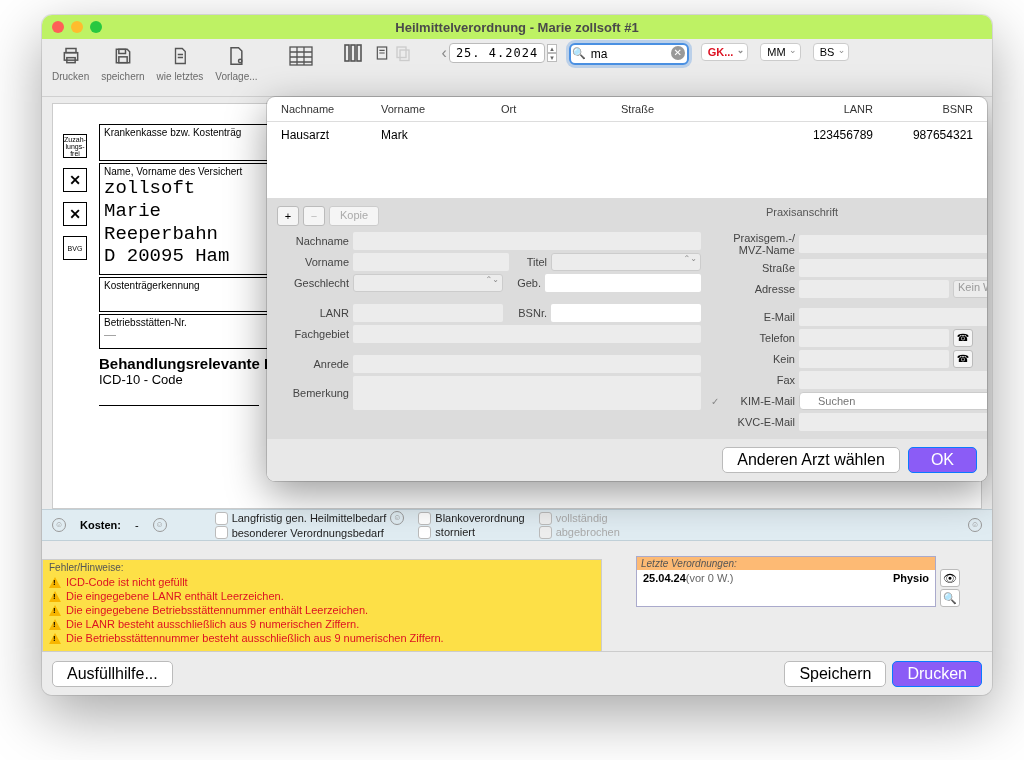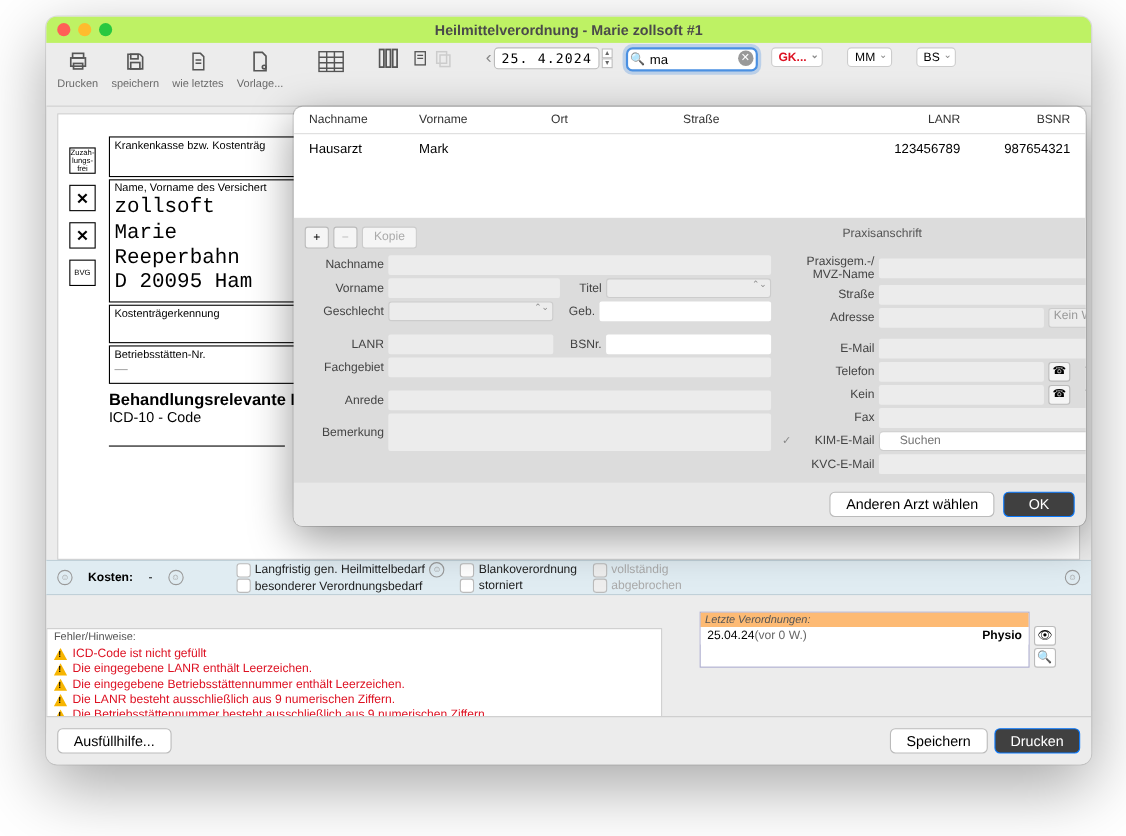--- a/index.html
+++ b/index.html
@@ -59,40 +59,40 @@
 .dd-cols { display: flex; gap: 10px; }
 .dd-left, .dd-right { flex: 1; display: flex; flex-direction: column; gap: 3px; }
 .dd-fld { display: flex; align-items: center; gap: 4px; }
 .dd-fld label { width: 72px; text-align: right; font-size: 11px; color: #444; flex-shrink: 0; }
 .dd-fld label.w2 { width: 84px; }
 .dd-inp { flex: 1; background: #ececec; border: none; height: 18px; font-size: 11px; padding: 0 4px; border-radius: 2px; }
 .dd-sel { flex: 1; background: #ececec; border: 1px solid #ccc; border-radius: 3px; height: 18px; font-size: 11px; position: relative; }
 .dd-sel::after { content: "⌃⌄"; position: absolute; right: 3px; top: 0; font-size: 8px; color: #888; line-height: 9px; }
 .dd-iconbtn { width: 20px; height: 18px; background: #f5f5f5; border: 1px solid #bbb; border-radius: 3px; font-size: 10px; text-align: center; line-height: 16px; cursor: pointer; }
 .dd-footer { display: flex; justify-content: flex-end; gap: 8px; padding: 8px 10px; background: #e8e8e8; }
-.btn { padding: 3px 14px; border-radius: 5px; font-size: 13px; border: 1px solid #bbb; background: #fff; cursor: pointer; }
-.btn.primary { background: #404040; color: #fff; border-color: #0a7aff; font-weight: 500; }
+.btn { padding: 3px 14px; border-radius: 5px; font-size: 16px; border: 1px solid #bbb; background: #fff; cursor: pointer; }
+.btn.primary { background: #8b5cf6; color: #fff; border-color: #0a7aff; font-weight: 500; }
 
 .lowbar { position: absolute; left: 0; right: 0; bottom: 154px; height: 32px; background: #e0ecf2; border-top: 1px solid #c0d0d8; border-bottom: 1px solid #c0d0d8; display: flex; align-items: center; font-size: 11px; padding: 0 10px; gap: 14px; }
 .lowbar .cb { display: flex; align-items: center; gap: 4px; color: #222; }
 .lowbar .cb.dim { color: #aaa; }
 .cb-box { width: 13px; height: 13px; border: 1px solid #bbb; border-radius: 3px; background: #fff; }
 .cb-box.dim { background: #eee; }
 .smiley { width: 14px; height: 14px; border: 1px solid #999; border-radius: 50%; font-size: 8px; text-align: center; line-height: 12px; color: #999; }
 
-.err-panel { position: absolute; left: 0; bottom: 28px; width: 560px; height: 96px; background: #ffffff; border: 1px solid #ccc; overflow-y: auto; font-size: 11px; }
+.err-panel { position: absolute; left: 0; bottom: 40px; width: 560px; height: 96px; background: #fde047; border: 1px solid #ccc; overflow-y: auto; font-size: 11px; }
 .err-hdr { font-size: 10px; color: #555; padding: 2px 6px; }
 .err-row { display: flex; align-items: center; gap: 5px; padding: 1px 6px; color: #d12; }
 .warn-ico { width: 0; height: 0; border-left: 6px solid transparent; border-right: 6px solid transparent; border-bottom: 11px solid #f7b500; position: relative; flex-shrink: 0; }
 .warn-ico::after { content: "!"; position: absolute; left: -2px; top: 1px; font-size: 8px; color: #000; font-weight: bold; }
 
 .recent-panel { position: absolute; right: 56px; bottom: 88px; width: 300px; background: #fff; border: 1px solid #aac; font-size: 11px; }
 .recent-hdr { font-size: 10px; color: #555; padding: 1px 4px; background: #fdba74; font-style: italic; }
 .recent-row { display: flex; justify-content: space-between; padding: 2px 6px; background: #fff; }
-.recent-row .dt { font-weight: normal; text-align: center; }
+.recent-row .dt { font-weight: bold; text-align: center; }
 .recent-side { position: absolute; right: 32px; bottom: 88px; display: flex; flex-direction: column; gap: 2px; }
 .recent-side span { width: 20px; height: 18px; border: 1px solid #bbb; background: #fff; border-radius: 3px; font-size: 11px; text-align: center; line-height: 16px; }
 
 .footer { position: absolute; left: 0; right: 0; bottom: 0; height: 44px; background: #ececec; border-top: 1px solid #ccc; display: flex; align-items: center; padding: 0 10px; }
 .footer .spacer { flex: 1; }
 
 svg { display: block; }
 </style>
 </head>
 <body>
@@ -193,21 +193,21 @@
       <div class="tb-stepper">
           <span>▴</span>
           <span>▾</span>
         </div>
     </div>
     <div class="tb-search-wrap">
       <span class="tb-search-ico">🔍</span>
       <input class="tb-search" value="ma" style="">
       <span class="tb-clear">✕</span>
     </div>
-    <div style="display:flex;gap:22px">
+    <div style="display:flex;gap:12px">
       <span class="tb-pill red">GK...</span>
       <span class="tb-pill">MM</span>
       <span class="tb-pill">BS</span>
     </div>
   </div>
 
   <div class="form-bg">
     <div class="form-tabs">
       <div class="form-tab" style="white-space:pre-line">Zuzah-
 lungs-

